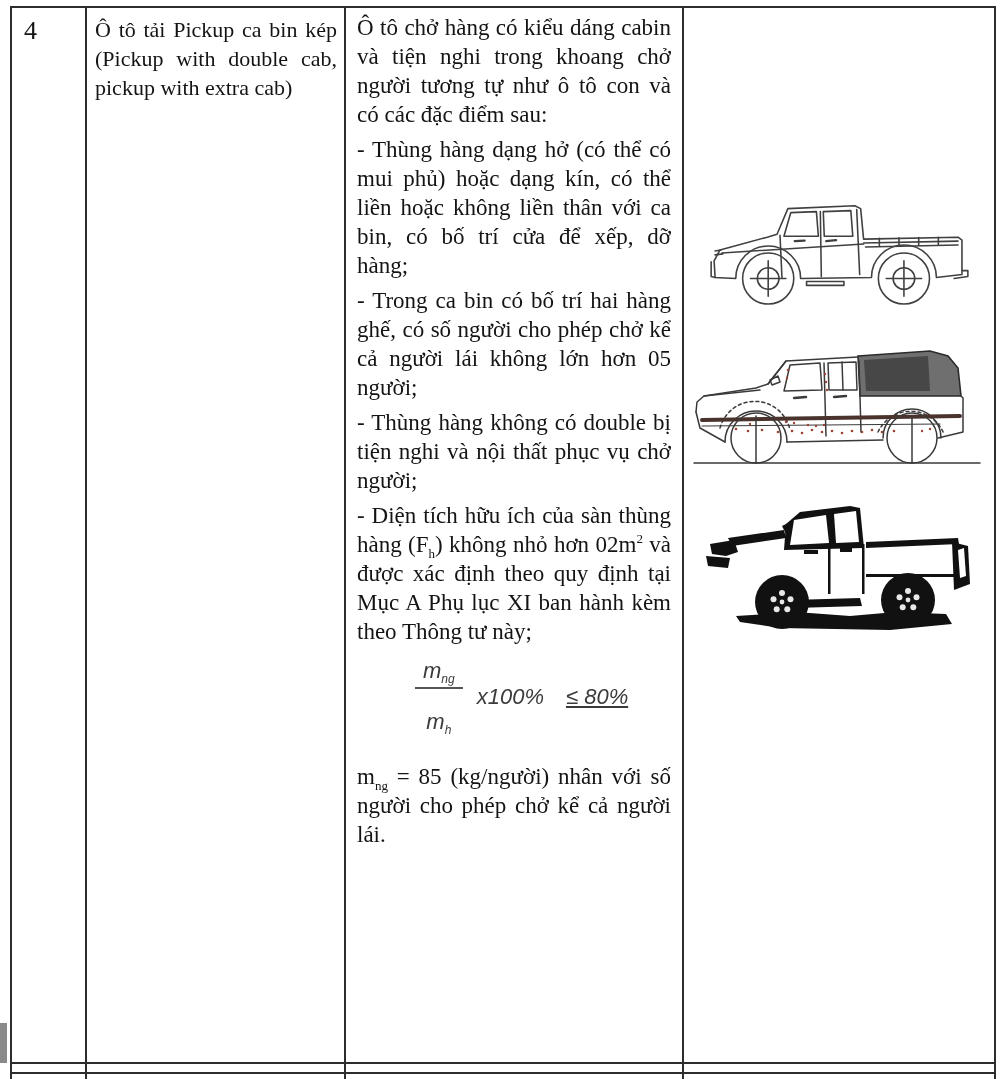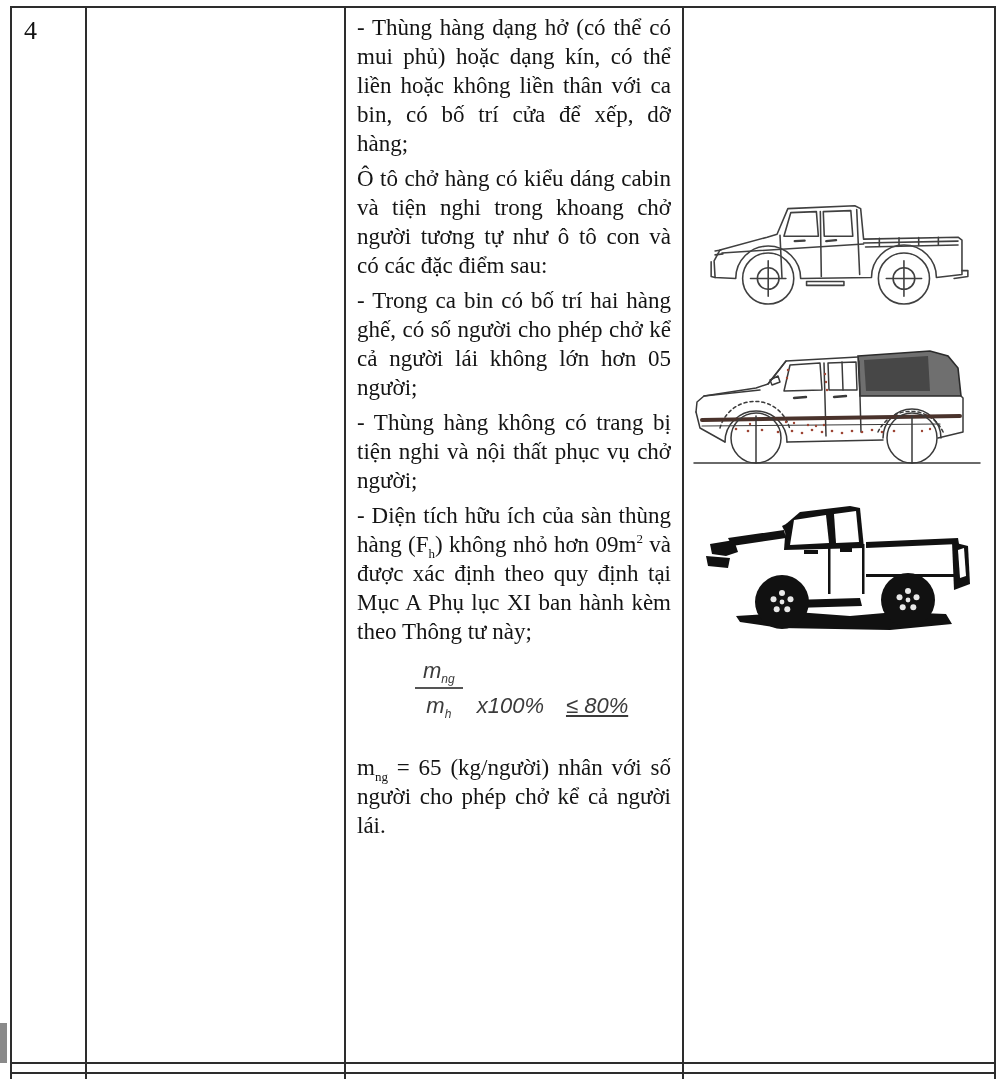--- a/index.html
+++ b/index.html
@@ -19,27 +19,27 @@
   }
   .cell-desc{
     position:absolute;left:357px;top:13px;width:314px;max-height:1044px;
     font-size:23px;line-height:29px;text-align:justify;overflow:hidden;
   }
   .cell-desc p{margin:0 0 6px 0;}
   .cell-desc sub{font-size:13px;line-height:0;}
   .cell-desc sup{font-size:13px;line-height:0;}
 
   .formula{
-    margin:10px 0 7px 58px;display:flex;align-items:flex-end;
+    margin:10px 0 0 58px;display:flex;align-items:center;
     font-family:"Liberation Sans","DejaVu Sans",sans-serif;
     font-style:italic;color:#3b3b3b;font-size:22px;
   }
   .frac{display:inline-flex;flex-direction:column;align-items:center;margin-right:14px;}
   .frac .num{padding:0 8px 2px 8px;border-bottom:2px solid #555;}
-  .frac .den{padding-top:2px;}
+  .frac .den{padding-top:18px;}
   .frac sub{font-size:12px;line-height:0;}
   .cond{margin-left:22px;text-decoration:underline;}
   .formula-gap{height:26px;}
 
   .truck{position:absolute;}
   .truck1{left:704px;top:188px;width:272px;height:120px;}
   .truck2{left:690px;top:332px;width:296px;height:132px;}
   .truck3{left:700px;top:488px;width:283px;height:155px;}
 
   .artifact{position:absolute;left:0;top:1023px;width:7px;height:40px;background:#8a8a8a;}
@@ -53,40 +53,44 @@
   <div class="hline" style="left:10px;top:1062px;width:986px;"></div>
   <div class="hline" style="left:10px;top:1072px;width:986px;"></div>
   <div class="vline" style="left:10px;top:6px;height:1073px;"></div>
   <div class="vline" style="left:85px;top:6px;height:1073px;"></div>
   <div class="vline" style="left:344px;top:6px;height:1073px;"></div>
   <div class="vline" style="left:682px;top:6px;height:1073px;"></div>
   <div class="vline" style="left:994px;top:6px;height:1073px;"></div>
 
   <div class="cell-number">4</div>
 
+  <div class="cell-name">
+    <span>Ô tô tải Pickup ca bin kép</span>
+    <span>(Pickup with double cab, pickup with extra cab)</span>
+  </div>
 
   <div class="cell-desc">
+    <p>Ô tô chở hàng có kiểu dáng cabin và tiện nghi trong khoang chở người tương tự như ô tô con và có các đặc điểm sau:</p>
     <p>- Thùng hàng dạng hở (có thể có mui phủ) hoặc dạng kín, có thể liền hoặc không liền thân với ca bin, có bố trí cửa để xếp, dỡ hàng;</p>
-    <p>Ô tô chở hàng có kiểu dáng cabin và tiện nghi trong khoang chở người tương tự như ô tô con và có các đặc điểm sau:</p>
     <p>- Trong ca bin có bố trí hai hàng ghế, có số người cho phép chở kể cả người lái không lớn hơn 05 người;</p>
-    <p>- Thùng hàng không có trang bị tiện nghi và nội thất phục vụ chở người;</p>
-    <p><span>- Diện tích hữu ích của sàn thùng hàng (F</span><sub>h</sub><span>) không nhỏ hơn 09m</span><sup>2</sup><span> và được xác định theo quy định tại Mục A Phụ lục XI ban hành kèm theo Thông tư này;</span></p>
+    <p>- Thùng hàng không có double bị tiện nghi và nội thất phục vụ chở người;</p>
+    <p><span>- Diện tích hữu ích của sàn thùng hàng (F</span><sub>h</sub><span>) không nhỏ hơn 02m</span><sup>2</sup><span> và được xác định theo quy định tại Mục A Phụ lục XI ban hành kèm theo Thông tư này;</span></p>
 
     <div class="formula">
       <span class="frac">
         <span class="num"><span>m</span><sub>ng</sub></span>
         <span class="den"><span>m</span><sub>h</sub></span>
       </span>
       <span>x100%</span>
       <span class="cond">≤ 80%</span>
     </div>
 
     <div class="formula-gap"></div>
 
-    <p><span>m</span><sub>ng</sub><span> = 65 (kg/người) nhân với số người cho phép chở kể cả người lái.</span></p>
+    <p><span>m</span><sub>ng</sub><span> = 85 (kg/người) nhân với số người cho phép chở kể cả người lái.</span></p>
   </div>
 
   <svg class="truck truck1" viewBox="0 0 272 122" role="img" aria-label="double-cab-pickup-line-drawing">
     <g fill="none" stroke="#404040" stroke-width="1.6" stroke-linejoin="round" stroke-linecap="round">
       <path d="M9,91 L8,74 L14,63 L62,50 L72,47 L83,21 L151,18 L157,21 L160,52 L256,50 L260,53 L260,88 L234,91 A33,33 0 0 0 168,91 L96,92 A33,33 0 0 0 30,92 L9,91"></path>
       <path d="M86,25 L112,24 L114,49 L79,49 Z"></path>
       <path d="M119,24 L147,23 L149,49 L120,49 Z"></path>
       <path d="M116,24 L117,90"></path>
       <path d="M153,22 L156,88"></path>
       <path d="M75,48 L77,91"></path>

